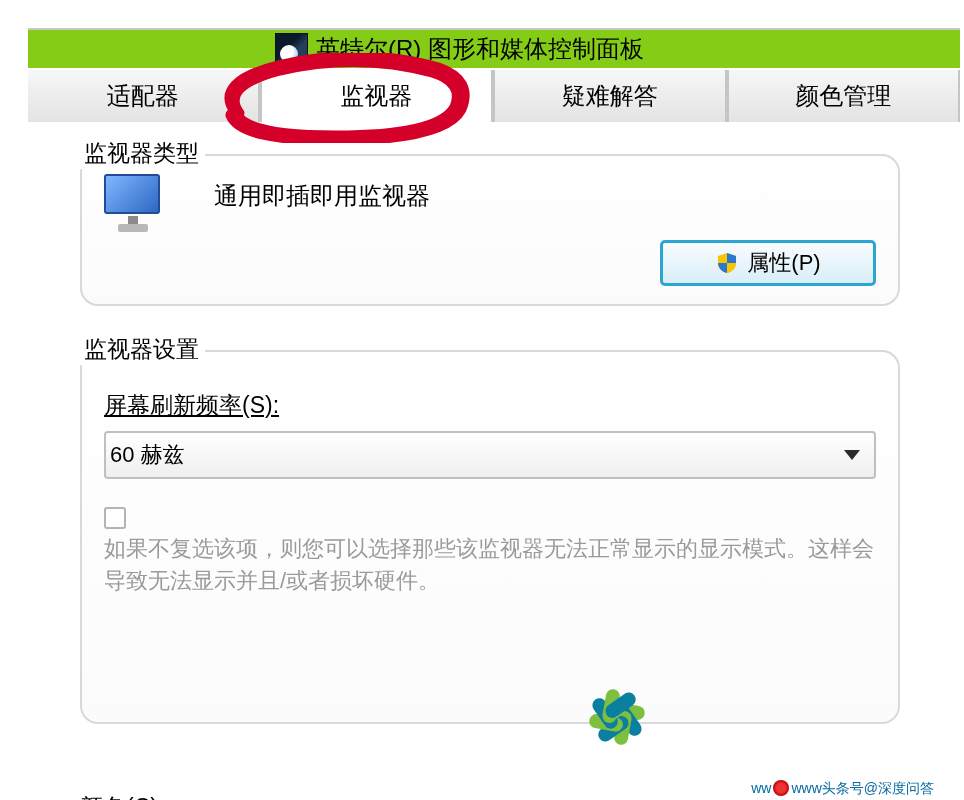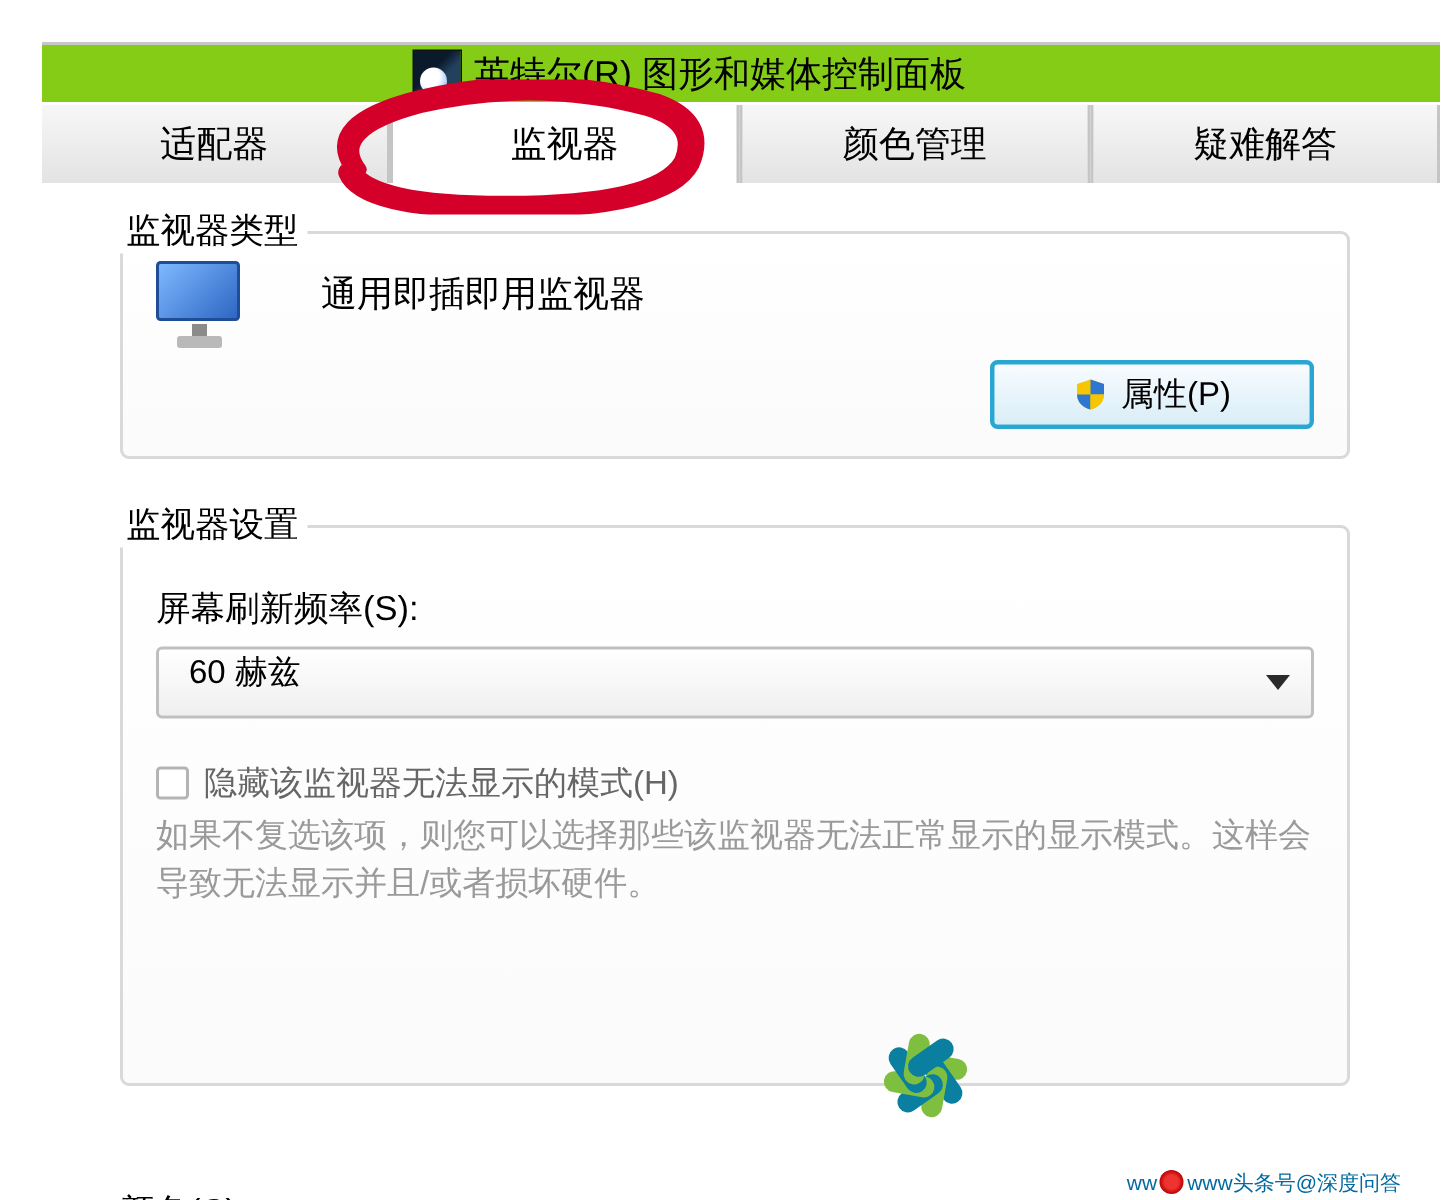--- a/index.html
+++ b/index.html
@@ -60,21 +60,21 @@
   
   .panel {
     position:absolute; left:28px; top:122px; right:4px; bottom:0;
     background:#fff;
   }
 
   
   .group {
     position:relative; margin:0 30px 0 26px;
     background:linear-gradient(#ffffff,#fbfbfb);
-    border:2px solid #d9d9d9; border-radius:6px;
+    border:2px solid #d9d9d9; border-radius:18px;
   }
   .group-legend {
     position:absolute; top:-18px; left:-4px; background:#fff; padding:0 6px;
     font-size:23px; color:#000;
   }
 
   .group-monitor-type { top:32px; height:152px; }
   .group-monitor-type .inner { padding:18px 22px; display:flex; align-items:flex-start; }
 
   .monitor-icon { width:66px; height:58px; position:relative; margin-right:12px; }
@@ -99,26 +99,26 @@
     display:flex; align-items:center; justify-content:center;
     border:3px solid #2aa6d3; border-radius:5px;
     background:linear-gradient(#f8fcff,#d9edf7);
     font-size:22px; color:#000; cursor:pointer;text-align:right;
   }
   .shield-icon { width:24px; height:24px; margin-right:8px; position:relative; }
   .shield-icon svg { width:24px; height:24px; display:block; }
 
   .group-monitor-settings { top:228px; height:374px; }
 
-  .label { font-size:23px; margin:18px 0 10px 0; }
+  .label { font-size:23px; margin:18px 0 10px 0;text-decoration:underline; }
 
   .combo {
     height:48px; border:2px solid #bfbfbf; border-radius:4px;
     background:linear-gradient(#ffffff,#efefef);
-    display:flex; padding:0 20px; font-size:22px;
+    display:flex; align-items:center; padding:0 4px; font-size:22px;
     position:relative; cursor:pointer;
   }
   .combo .caret {
     position:absolute; right:14px; top:50%; transform:translateY(-50%);
     width:0; height:0; border-left:8px solid transparent; border-right:8px solid transparent;
     border-top:10px solid #2a2a2a;
   }
 
   .check-row { display:flex; align-items:center; margin-top:28px; }
   .checkbox {
@@ -159,24 +159,24 @@
 </div>
 
 <div class="tabs">
   <div class="tab">
     <span>适配器</span>
   </div>
   <div class="tab active">
     <span>监视器</span>
   </div>
   <div class="tab">
+    <span>疑难解答</span>
+  </div>
+  <div class="tab">
     <span>颜色管理</span>
-  </div>
-  <div class="tab">
-    <span>疑难解答</span>
   </div>
 </div>
 
 <svg class="red-circle" viewBox="0 0 260 90">
   <path d="M26 58 Q6 30 68 14 Q150 -6 228 16 Q262 28 250 56 Q234 86 124 86 Q32 86 22 62" fill="none" stroke="#d4002a" stroke-width="13" stroke-linecap="round" stroke-linejoin="round"></path>
   <path d="M30 60 Q10 34 70 18 Q148 0 222 20 Q254 30 244 54 Q228 82 126 82 Q38 82 26 60" fill="none" stroke="#d4002a" stroke-width="9" stroke-linecap="round"></path>
 </svg>
 
 <div class="panel">
 
@@ -207,21 +207,20 @@
     <span class="group-legend">监视器设置</span>
     <div style="padding:20px 22px 0 22px;">
       <div class="label">屏幕刷新频率(S):</div>
       <div class="combo">
         <span>60 赫兹</span>
         <span class="caret"></span>
       </div>
 
       <div class="check-row">
         <span class="checkbox"></span>
-        <span class="check-label">隐藏该监视器无法显示的模式(H)</span>
       </div>
       <div class="hint">如果不复选该项，则您可以选择那些该监视器无法正常显示的显示模式。这样会导致无法显示并且/或者损坏硬件。</div>
     </div>
   </div>
 
   <div class="color-block">
     <div class="label">颜色(C):</div>
 
   </div>
 

